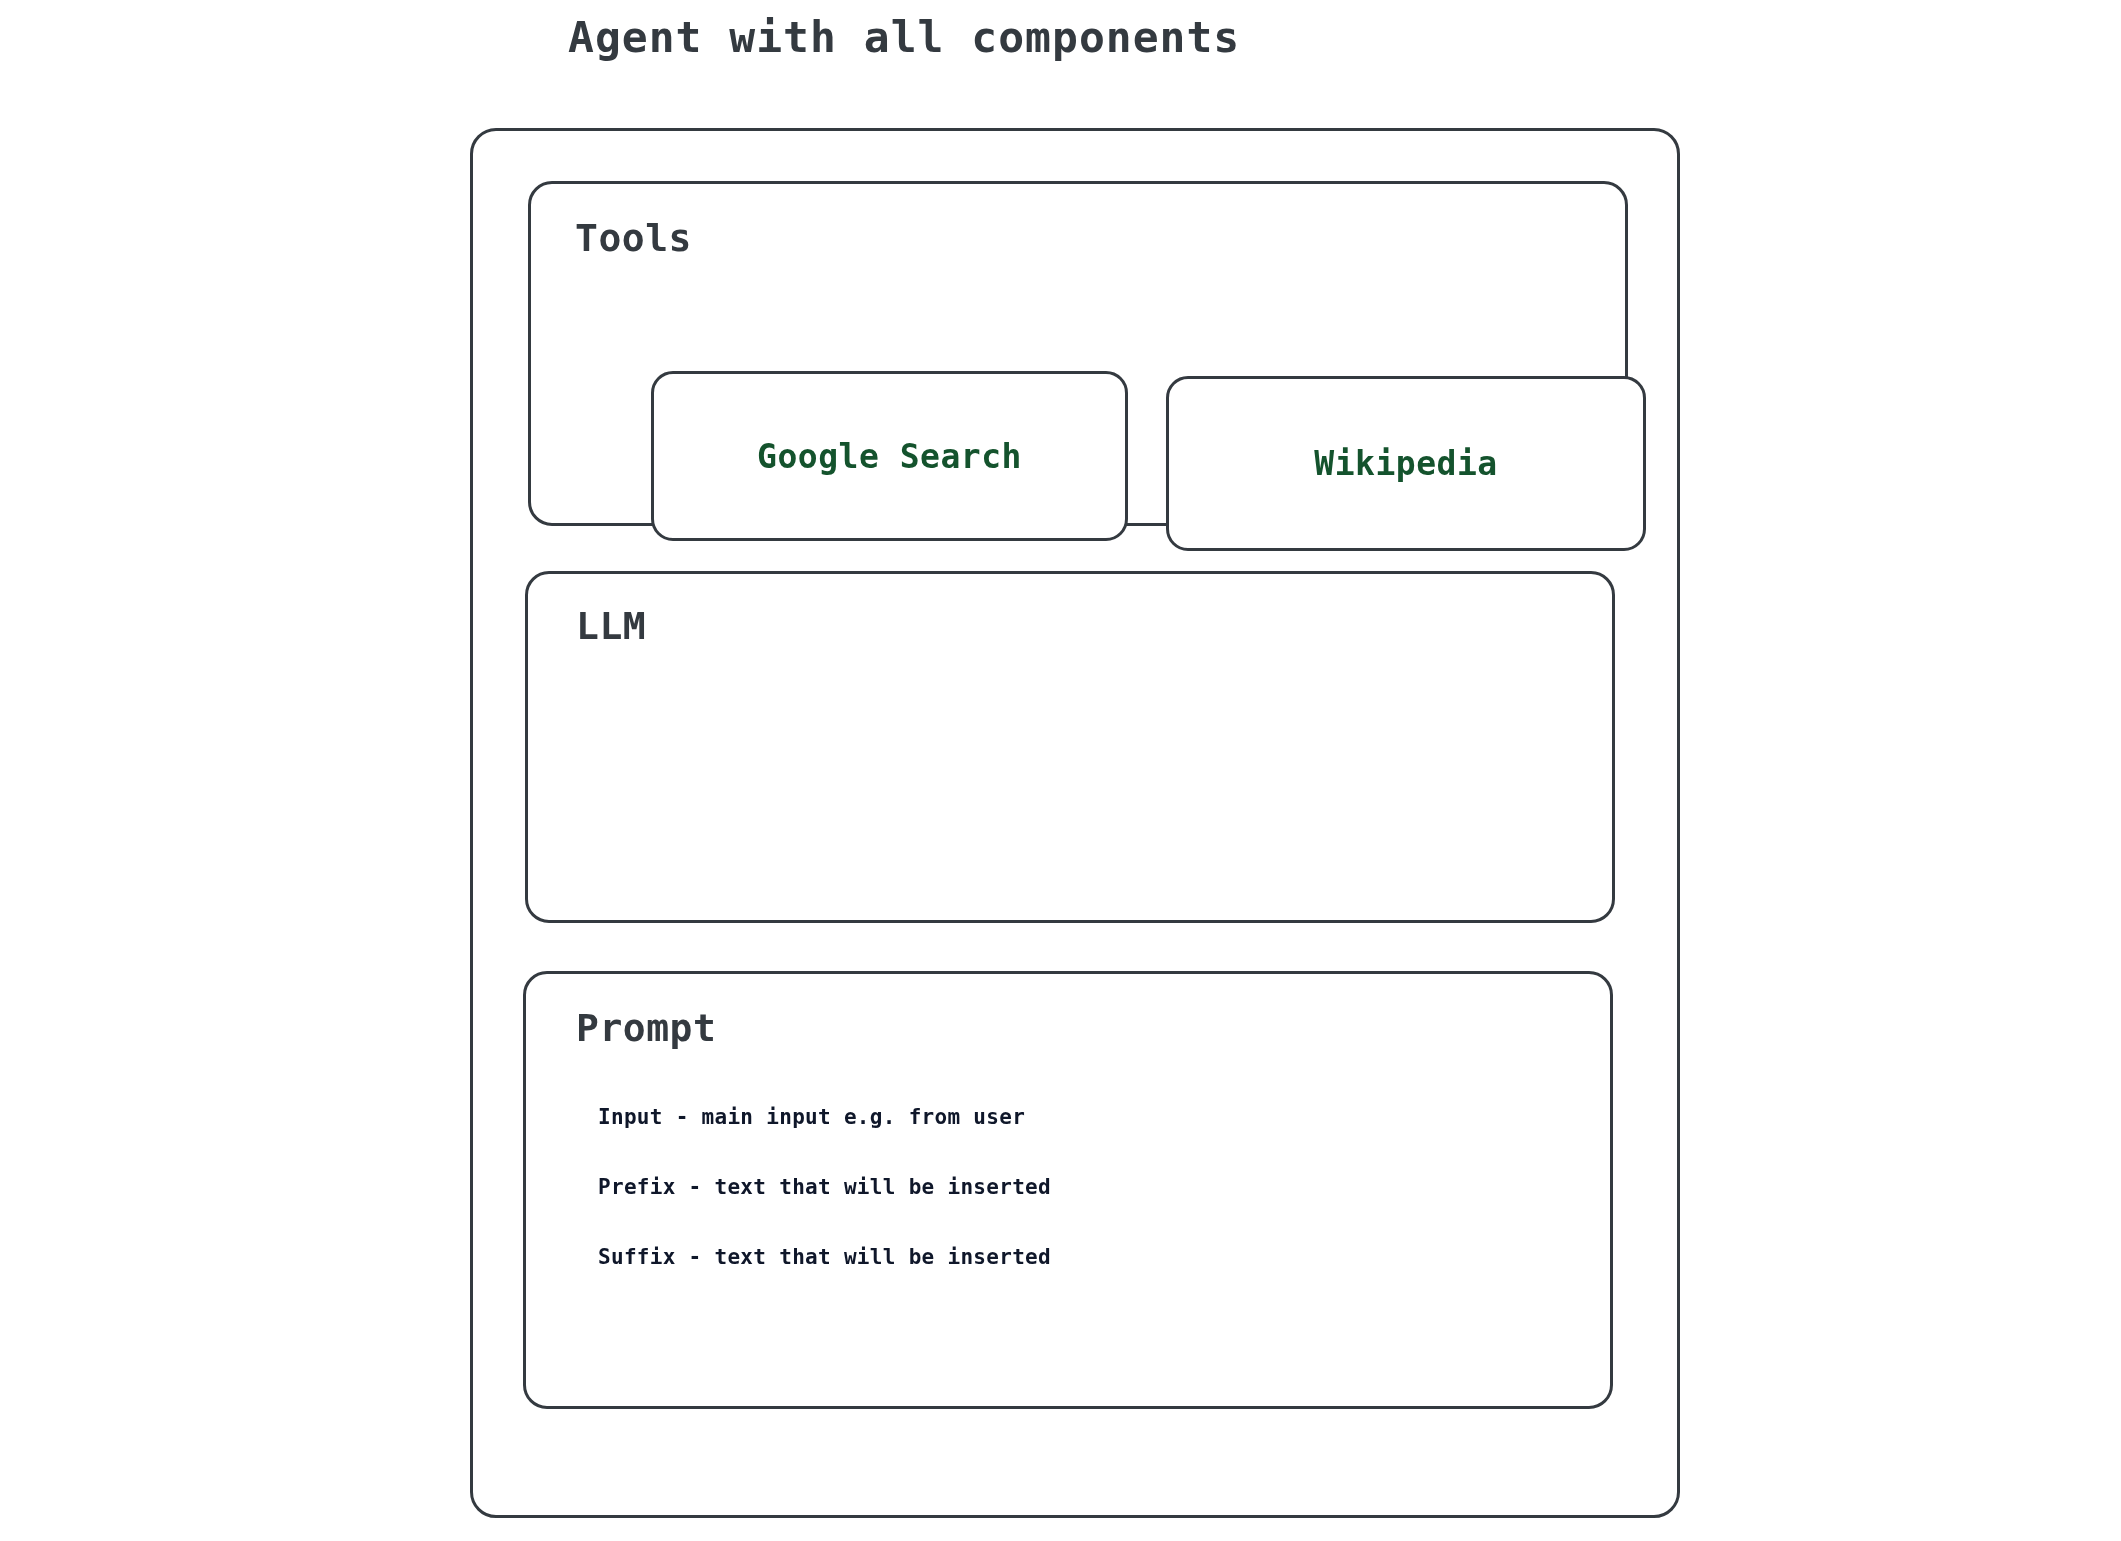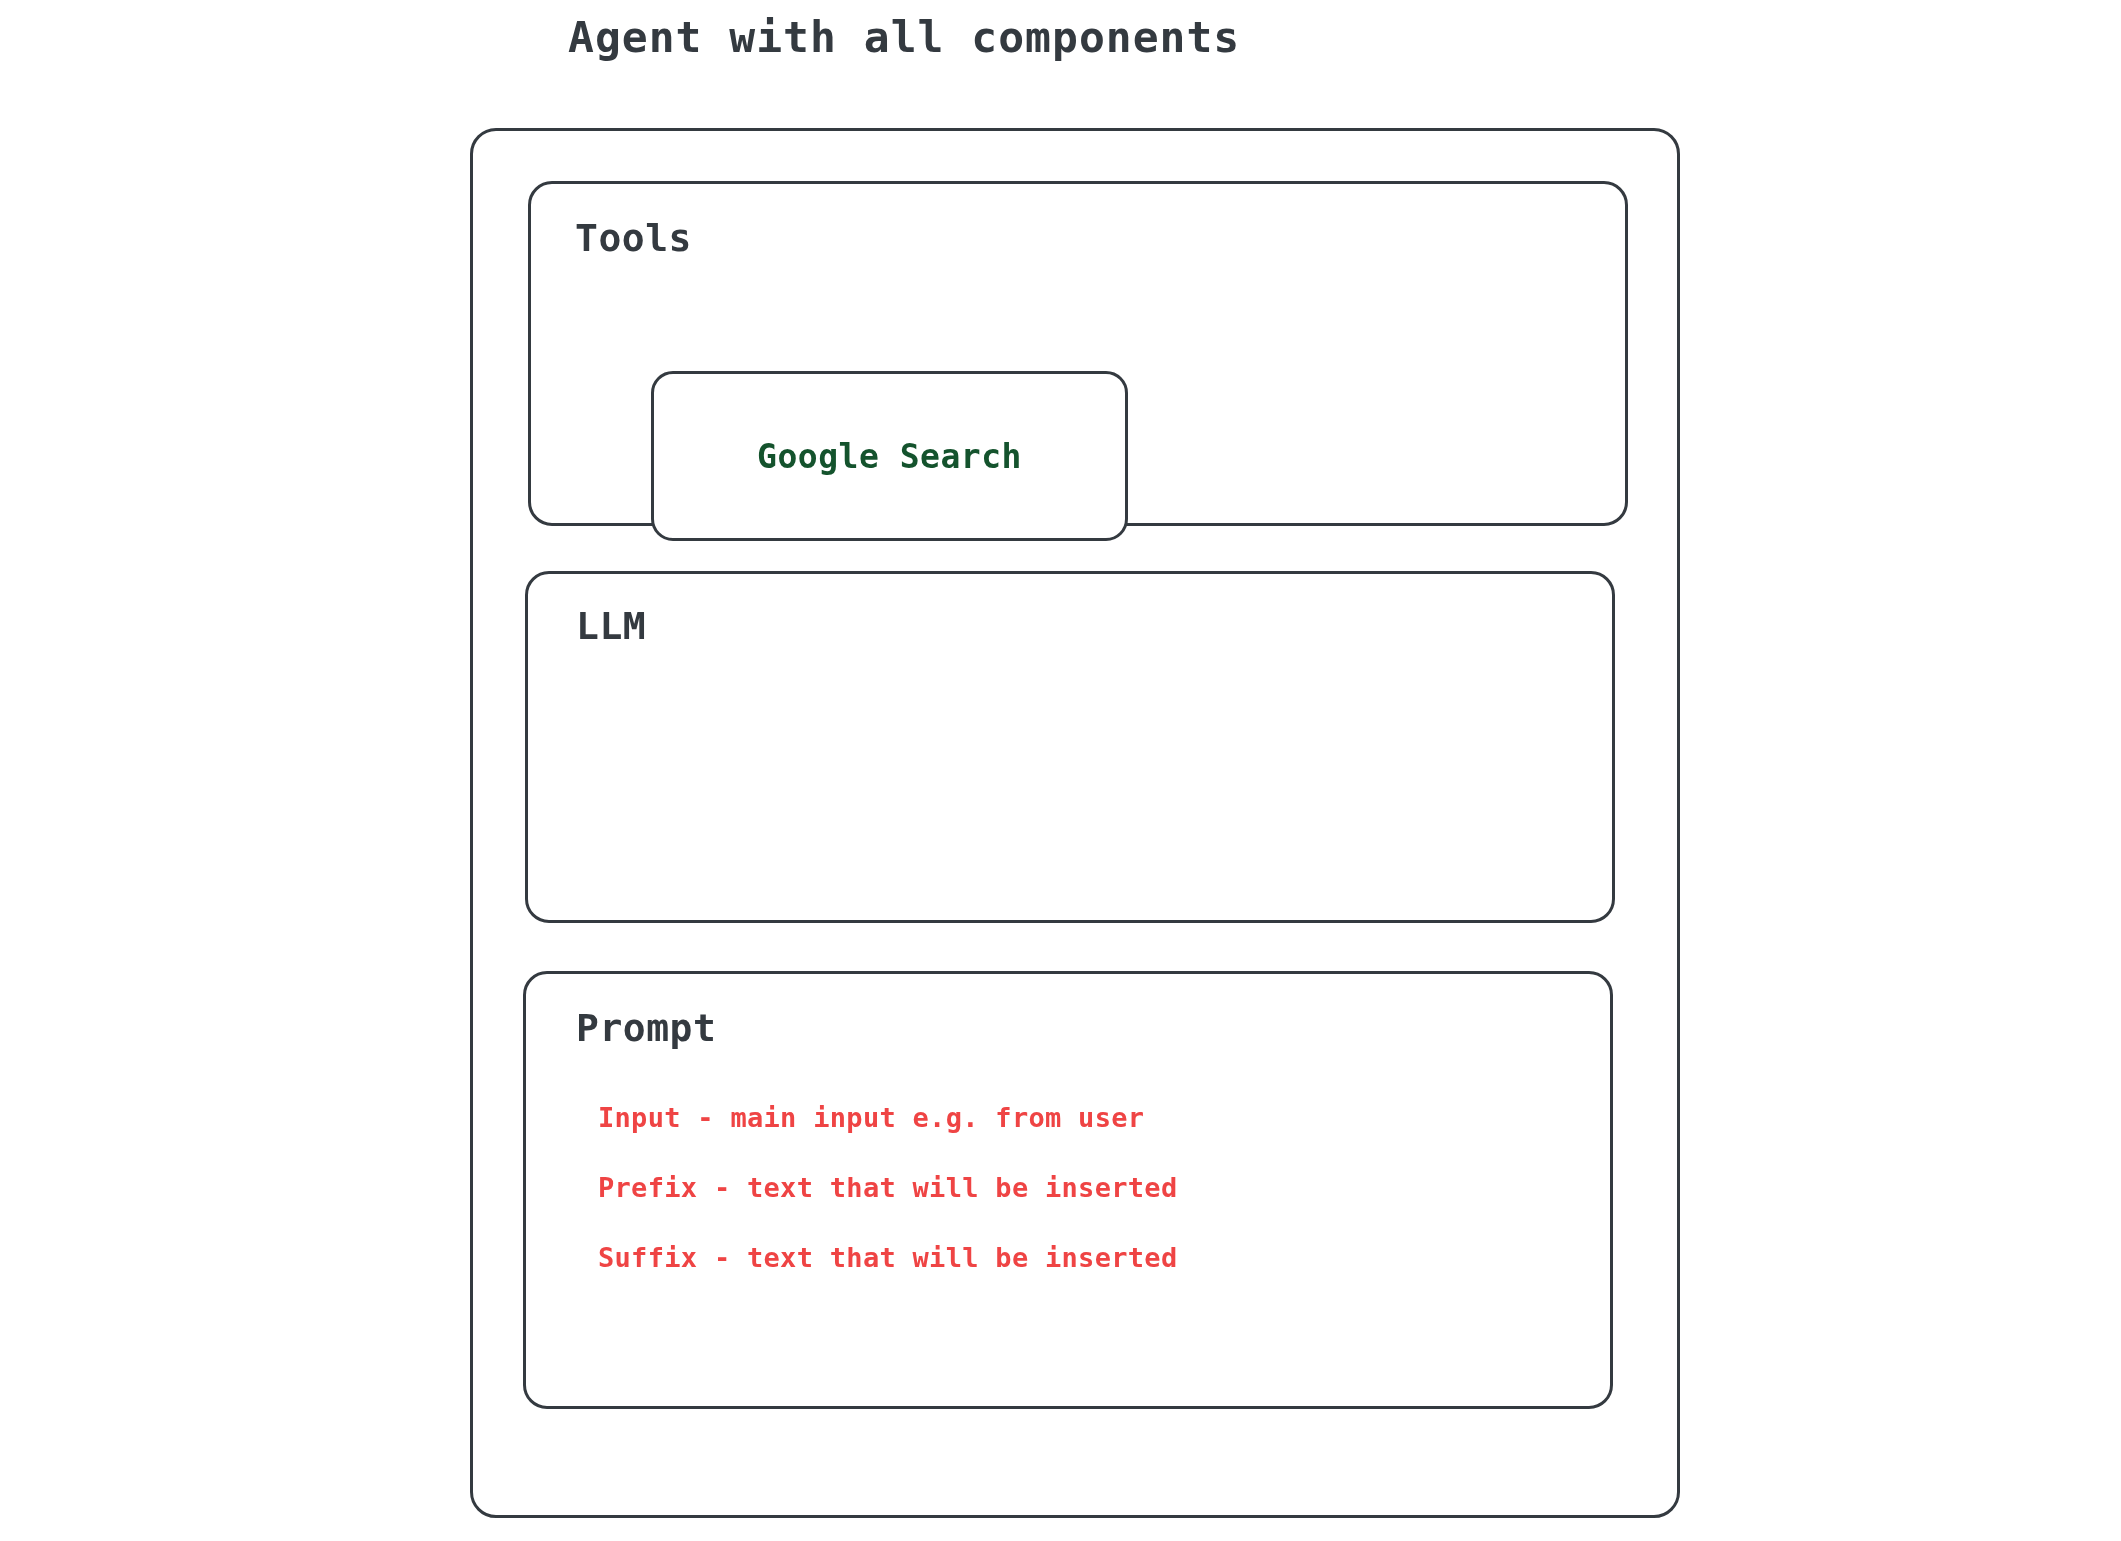--- a/index.html
+++ b/index.html
@@ -146,42 +146,45 @@
     top: 120px;
     right: 20px;
   }
   .prompt-item {
     margin-bottom: 23px;
   }
   .prompt-item:last-child {
     margin-bottom: 0;
   }
   .prompt-line {
-    font-size: 27px;
+    font-size: 21px;
     font-weight: 700;
     letter-spacing: 0.3px;
     line-height: 47px;
-    color: #ef4444;
+    color: #0f172a;
     white-space: nowrap;
   }
 </style>
 </head>
 <body>
 
 <div class="diagram-title">Agent with all components</div>
 
 <div class="agent-box">
 
   <div class="panel tools-panel">
     <div class="panel-title">Tools</div>
 
     <div class="tool-chip tool-chip-0">
       <span>Google Search</span>
     </div>
 
+    <div class="tool-chip tool-chip-1">
+      <span>Wikipedia</span>
+    </div>
   </div>
 
   <div class="panel llm-panel">
     <div class="panel-title">LLM</div>
   </div>
 
   <div class="panel prompt-panel">
     <div class="panel-title">Prompt</div>
 
     <div class="prompt-lines">

